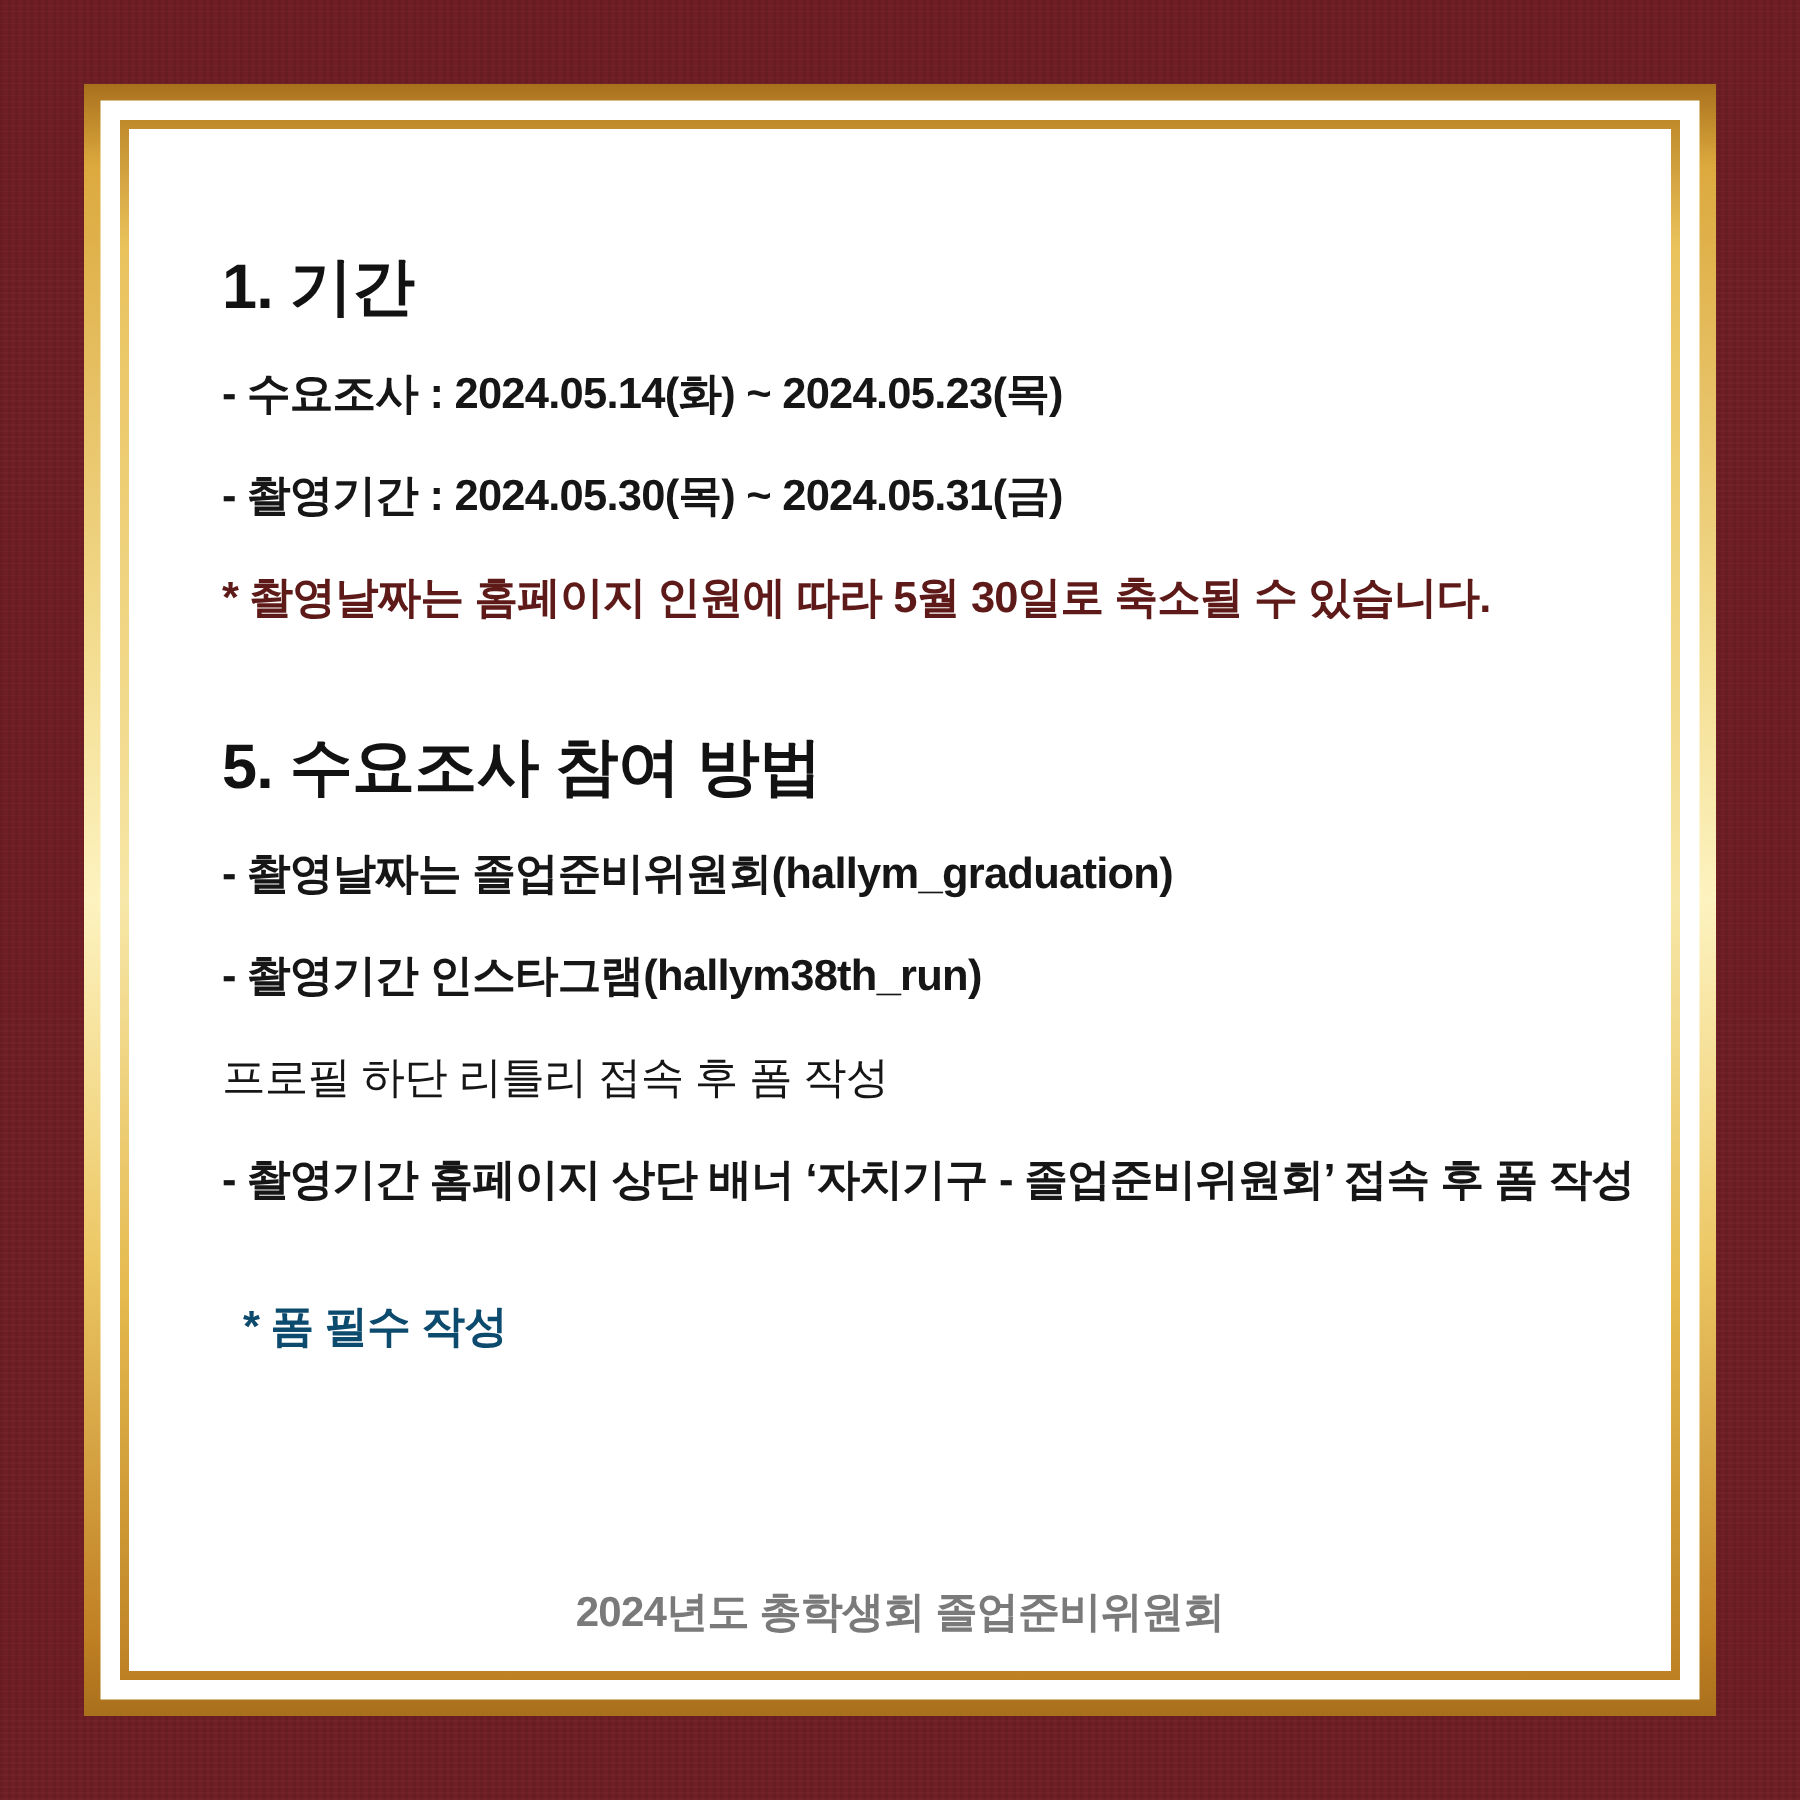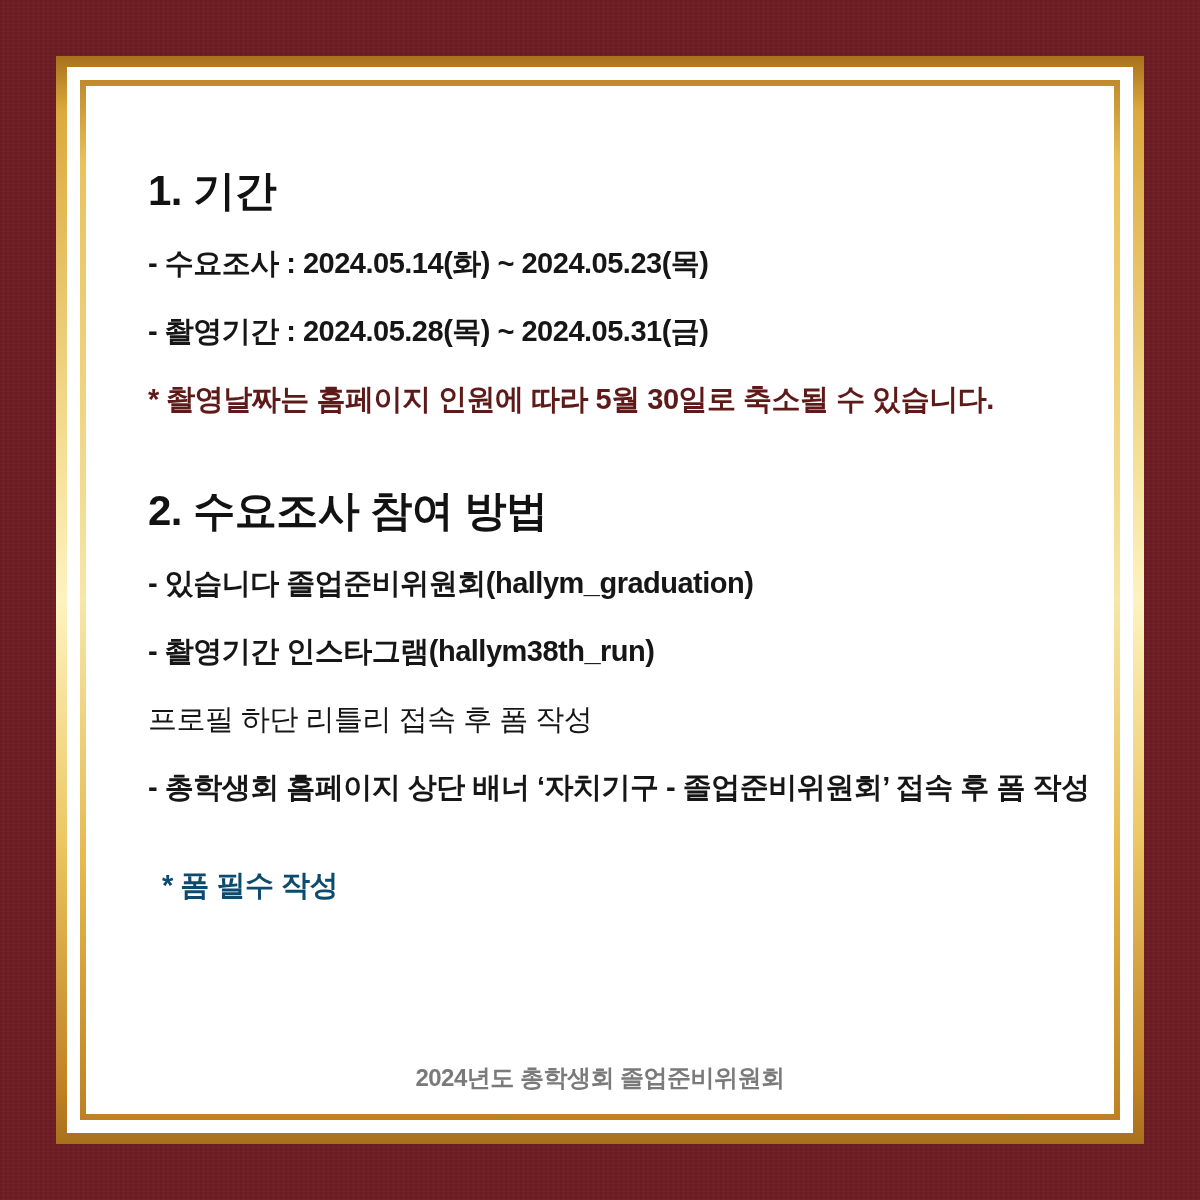--- a/index.html
+++ b/index.html
@@ -76,52 +76,52 @@
     color: #0c4a6e;
     margin-top: 64px;
     margin-left: 14px;
   }
   .footer {
     position: absolute;
     left: 0;
     right: 0;
     bottom: 20px;
     text-align: center;
-    font-size: 24px;
+    font-size: 28px;
     font-weight: 700;
     letter-spacing: -0.5px;
     color: #7a7a7a;
   }
 </style>
 </head>
 <body>
 
 <div class="poster">
   <div class="gold-outer"></div>
   <div class="white-gap"></div>
   <div class="gold-inner"></div>
 
   <div class="card">
 
     <div class="heading">1. 기간</div>
 
     <div class="line bold first">- 수요조사 : 2024.05.14(화) ~ 2024.05.23(목)</div>
 
-    <div class="line bold">- 촬영기간 : 2024.05.28(목) ~ 2024.05.31(금)</div>
+    <div class="line bold">- 촬영기간 : 2024.05.30(목) ~ 2024.05.31(금)</div>
 
     <div class="line note">* 촬영날짜는 홈페이지 인원에 따라 5월 30일로 축소될 수 있습니다.</div>
 
-    <div class="heading second">2. 수요조사 참여 방법</div>
+    <div class="heading second">5. 수요조사 참여 방법</div>
 
-    <div class="line bold first">- 있습니다 졸업준비위원회(hallym_graduation)</div>
+    <div class="line bold first">- 촬영날짜는 졸업준비위원회(hallym_graduation)</div>
 
 
     <div class="line bold">- 촬영기간 인스타그램(hallym38th_run)</div>
 
     <div class="line regular">프로필 하단 리틀리 접속 후 폼 작성</div>
 
-    <div class="line bold">- 총학생회 홈페이지 상단 배너 ‘자치기구 - 졸업준비위원회’ 접속 후 폼 작성</div>
+    <div class="line bold">- 촬영기간 홈페이지 상단 배너 ‘자치기구 - 졸업준비위원회’ 접속 후 폼 작성</div>
 
     <div class="line note-indent">* 폼 필수 작성</div>
 
     <div class="footer">2024년도 총학생회 졸업준비위원회</div>
   </div>
 </div>
 
 </body></html>

